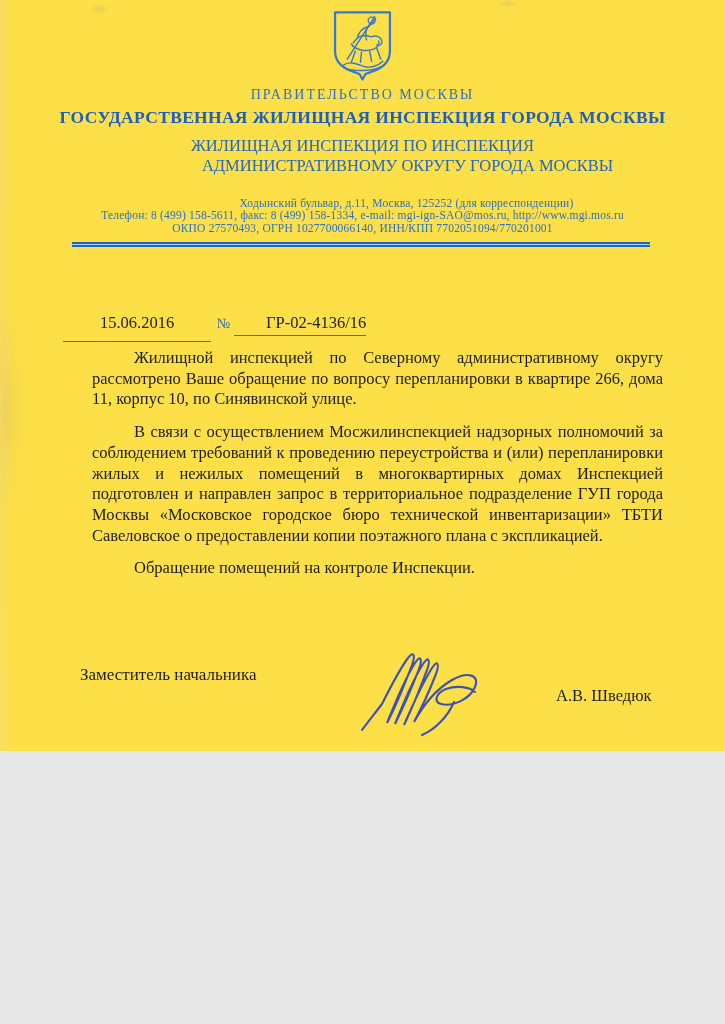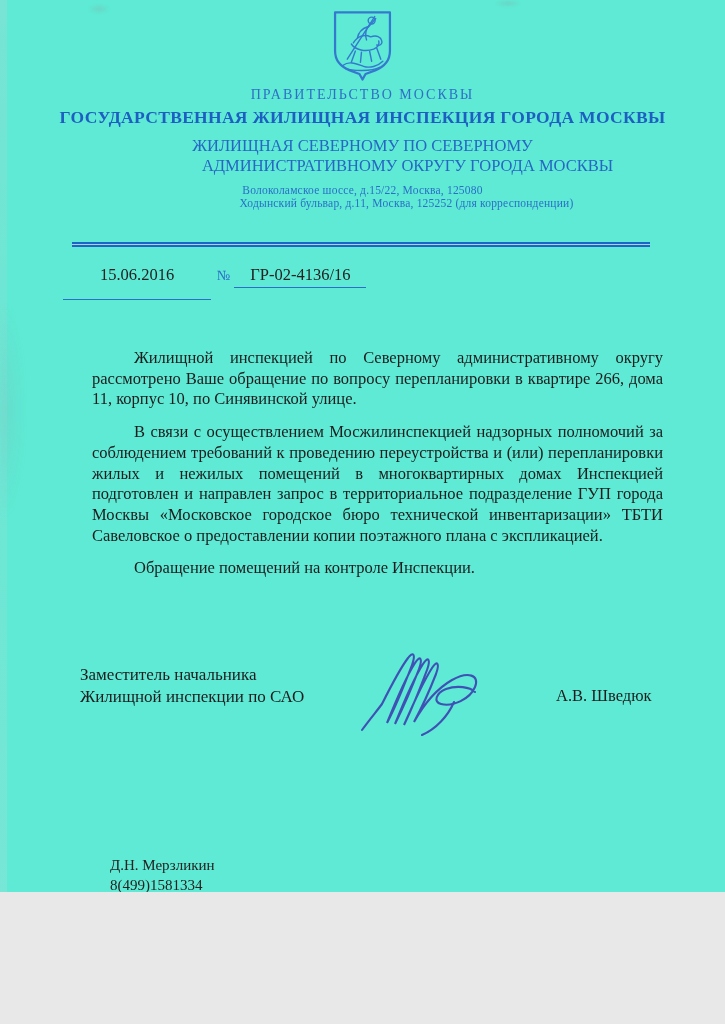--- a/index.html
+++ b/index.html
@@ -1,38 +1,38 @@
 <!DOCTYPE html>
 <html lang="ru"><head>
 <meta charset="utf-8">
 <style>
   html,body{margin:0;padding:0;}
   body{background:#e8e8e8;font-family:"Liberation Serif","DejaVu Serif",serif;}
   .page{
-    position:relative;width:725px;height:892px;margin:0 auto;
-    background:#5eead4;overflow:hidden;color:#1d1d1f;
+    position:relative;width:725px;height:751px;margin:0 auto;
+    background:#fde047;overflow:hidden;color:#1d1d1f;
   }
   
   .emblem{position:absolute;left:331px;top:9px;width:63px;height:72px;}
   .hdr{position:absolute;left:0;width:725px;text-align:center;}
   .gov{top:87px;font-size:14px;letter-spacing:2px;color:#2f6fc7;}
   .org{top:107px;font-size:17.5px;font-weight:bold;color:#1d5ec2;letter-spacing:.3px;}
   .div1{top:136px;font-size:16.5px;color:#2667c4;}
   .div2{top:156px;font-size:16.5px;color:#2667c4;margin-left:45px;}
   .addr{font-size:11.5px;color:#2b6fc9;letter-spacing:.2px;}
   .a1{top:184px;} .a2{top:197px;padding-left:44px;} .a3{top:209px;} .a4{top:222px;}
   .sep{
     position:absolute;left:72px;top:242px;width:578px;height:5px;
     background:linear-gradient(#1a66c4 0 2px,#aecdec 2px 3px,#1a66c4 3px 5px);
   }
   
   .refrow{position:absolute;left:63px;top:265px;font-size:16.5px;white-space:nowrap;}
-  .u1{display:inline-block;width:148px;text-align:center;border-bottom:1.5px solid #2b6fc9;padding-bottom:14px;color:#222;}
+  .u1{display:inline-block;width:148px;text-align:center;border-bottom:1.5px solid #2b6fc9;padding-bottom:8px;color:#222;}
   .nosign{color:#2b6fc9;font-size:14px;margin:0 4px 0 6px;}
-  .u2{display:inline-block;width:132px;text-align:center;border-bottom:1.5px solid #2b6fc9;padding-bottom:2px;color:#222;}
+  .u2{display:inline-block;width:132px;text-align:right;border-bottom:1.5px solid #2b6fc9;padding-bottom:2px;color:#222;margin-top:48px;}
   .replyrow{position:absolute;left:63px;top:300px;font-size:14px;color:#2b6fc9;white-space:nowrap;}
   .ublank1{display:inline-block;width:118px;border-bottom:1.2px solid #2b6fc9;height:14px;}
   .ublank2{display:inline-block;width:118px;border-bottom:1.2px solid #2b6fc9;height:14px;}
   .ot{margin:0 4px 0 6px;}
   
   .bodytext{
     position:absolute;left:80px;top:336px;width:595px;
     font-size:16.5px;line-height:20.7px;text-align:justify;color:#1c1c1e;
   }
   .bodytext p{margin:12px;text-indent:42px;}
@@ -76,39 +76,39 @@
       <path d="M22,33 C26,26 33,24 39,27 C45,25 49,27 50,31 C51,34 48,36 45,35"></path>
       <path d="M20,34 C24,40 34,42 42,39 C46,37 48,34 47,31"></path>
       <path d="M24,41 L20,52 M30,42 L29,52 M38,41 L40,51 M45,38 L49,49"></path>
       <path d="M12,55 C18,50 26,54 32,56 C38,58 46,56 51,51"></path>
       <path d="M14,58 C22,61 40,61 48,57"></path>
     </g>
   </svg>
 
   <div class="hdr gov">ПРАВИТЕЛЬСТВО МОСКВЫ</div>
   <div class="hdr org">ГОСУДАРСТВЕННАЯ ЖИЛИЩНАЯ ИНСПЕКЦИЯ ГОРОДА МОСКВЫ</div>
-  <div class="hdr div1">ЖИЛИЩНАЯ СЕВЕРНОМУ ПО СЕВЕРНОМУ</div>
+  <div class="hdr div1">ЖИЛИЩНАЯ ИНСПЕКЦИЯ ПО ИНСПЕКЦИЯ</div>
   <div class="hdr div2">АДМИНИСТРАТИВНОМУ ОКРУГУ ГОРОДА МОСКВЫ</div>
-  <div class="hdr addr a1">Волоколамское шоссе, д.15/22, Москва, 125080</div>
   <div class="hdr addr a2">Ходынский бульвар, д.11, Москва, 125252 (для корреспонденции)</div>
+  <div class="hdr addr a3">Телефон: 8 (499) 158-5611, факс: 8 (499) 158-1334, e-mail: mgi-ign-SAO@mos.ru, http://www.mgi.mos.ru</div>
+  <div class="hdr addr a4">ОКПО 27570493, ОГРН 1027700066140, ИНН/КПП 7702051094/770201001</div>
   <div class="sep"></div>
 
   <div class="refrow">
     <span class="u1">15.06.2016</span><span class="nosign">№</span><span class="u2">ГР-02-4136/16</span>
   </div>
 
   <div class="bodytext">
     <p>Жилищной инспекцией по Северному административному округу рассмотрено Ваше обращение по вопросу перепланировки в квартире 266, дома 11, корпус 10, по Синявинской улице.</p>
     <p>В связи с осуществлением Мосжилинспекцией надзорных полномочий за соблюдением требований к проведению переустройства и (или) перепланировки жилых и нежилых помещений в многоквартирных домах Инспекцией подготовлен и направлен запрос в территориальное подразделение ГУП города Москвы «Московское городское бюро технической инвентаризации» ТБТИ Савеловское о предоставлении копии поэтажного плана с экспликацией.</p>
     <p>Обращение помещений на контроле Инспекции.</p>
   </div>
 
   <div class="sig-pos">
     <div>Заместитель начальника</div>
-    <div>Жилищной инспекции по САО</div>
   </div>
 
   <svg class="sig-svg" viewBox="0 0 140 95" fill="none" stroke="#3f51b5" stroke-width="2.1" stroke-linecap="round">
     <path d="M6,88 C14,77 20,70 26,62 C36,42 46,24 52,16 C57,9 60,12 56,23 C48,44 38,68 31,81 C41,56 52,32 59,21 C64,13 67,16 63,27 C55,48 45,70 39,82 C49,57 60,33 67,22 C72,14 75,17 71,28 C63,49 54,71 48,83 C58,60 69,37 76,26 C81,18 84,21 80,32 C73,50 64,69 58,80 C68,62 82,46 96,38 C112,29 124,33 119,45 C114,57 97,65 85,62 C77,60 80,51 90,47 C101,43 114,45 119,50"></path>
     <path d="M98,60 C92,74 80,87 66,93"></path>
   </svg>
 
   <div class="sig-name">А.В. Шведюк</div>
 
   <div class="executor">

